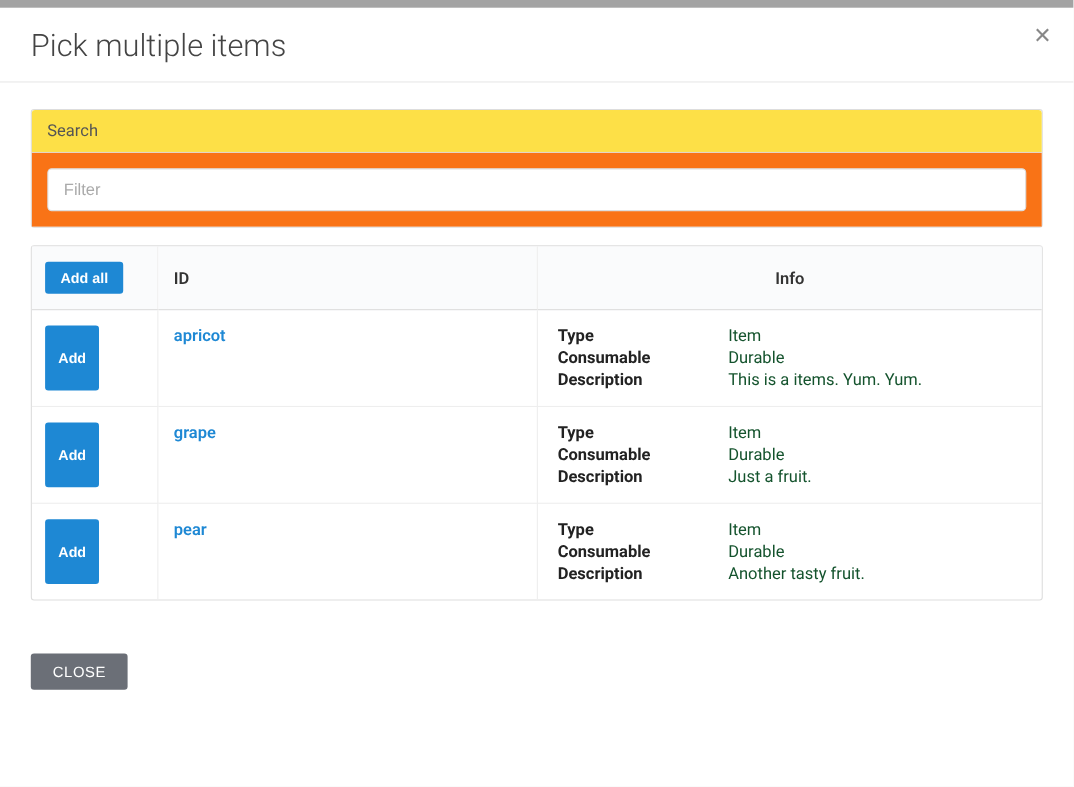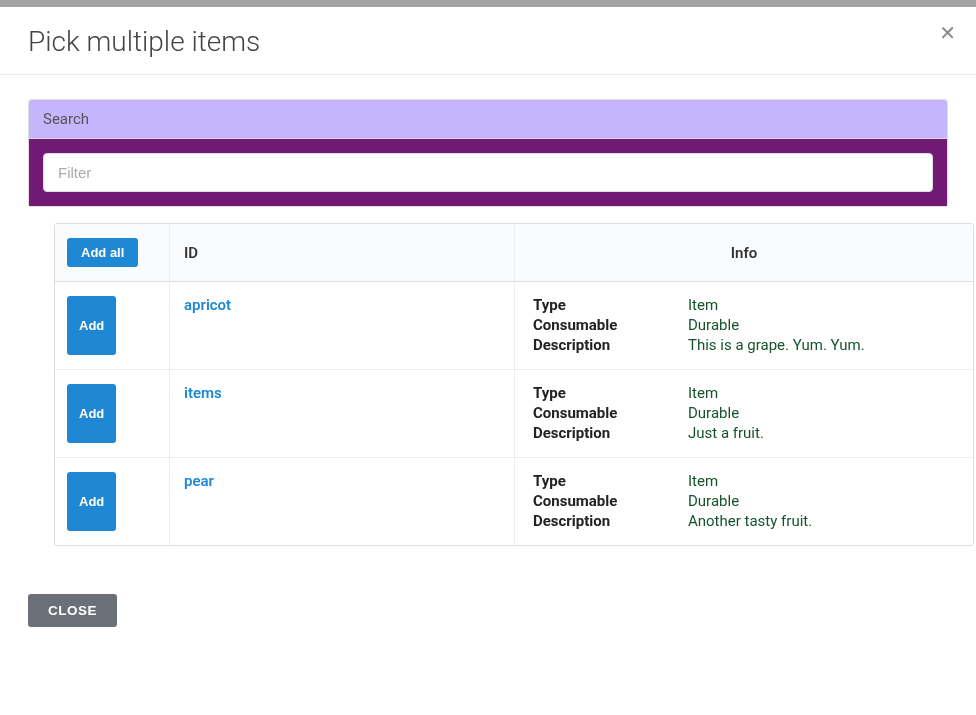--- a/index.html
+++ b/index.html
@@ -49,49 +49,48 @@
       flex: 1;
       padding: 24px 28px;
       overflow: auto;
     }
     .search-panel {
       border: 1px solid #ddd;
       border-radius: 3px;
       margin-bottom: 16px;
     }
     .search-panel-header {
-      background: #c4b5fd;
+      background: #fde047;
       color: #555;
       font-size: 15px;
       padding: 10px 14px;
       border-bottom: 1px solid #ddd;
       border-radius: 3px 3px 0 0;
     }
     .search-panel-body {
       padding: 14px;
-      background: #701a75;
+      background: #f97316;
     }
     .filter-input {
       width: 100%;
       padding: 10px 14px;
       font-size: 15px;
       border: 1px solid #ddd;
       border-radius: 4px;
       color: #555;
     }
     .filter-input::placeholder {
       color: #aaa;
     }
     .items-table {
       width: 100%;
       border: 1px solid #ddd;
       border-collapse: separate;
       border-spacing: 0;
       border-radius: 3px;
-      margin-left: 26px;
     }
     .items-table th {
       text-align: left;
       font-weight: 600;
       font-size: 15px;
       color: #333;
       background: #fafbfc;
       padding: 18px 14px;
       border-bottom: 1px solid #ddd;
       border-right: 1px solid #eee;
@@ -161,21 +160,21 @@
     .dialog-footer {
       padding: 18px 28px 18px 28px;
     }
     .btn-close {
       background: #6b6f77;
       color: #fff;
       border: none;
       border-radius: 3px;
       padding: 9px 20px;
       font-size: 13.5px;
-      font-weight: 700;
+      font-weight: 400;
       letter-spacing: 0.5px;
       cursor: pointer;
     }
   </style>
 </head>
 <body>
 
 <div class="dialog">
   <div class="dialog-header">
     <h1 class="dialog-title">Pick multiple items</h1>
@@ -209,30 +208,30 @@
           <td>
             <a class="item-link">apricot</a>
           </td>
           <td>
             <div class="info-grid">
               <div class="info-label">Type</div>
               <div class="info-value">Item</div>
               <div class="info-label">Consumable</div>
               <div class="info-value">Durable</div>
               <div class="info-label">Description</div>
-              <div class="info-value">This is a grape. Yum. Yum.</div>
+              <div class="info-value">This is a items. Yum. Yum.</div>
             </div>
           </td>
         </tr>
         <tr>
           <td>
             <button class="btn-blue small">Add</button>
           </td>
           <td>
-            <a class="item-link">items</a>
+            <a class="item-link">grape</a>
           </td>
           <td>
             <div class="info-grid">
               <div class="info-label">Type</div>
               <div class="info-value">Item</div>
               <div class="info-label">Consumable</div>
               <div class="info-value">Durable</div>
               <div class="info-label">Description</div>
               <div class="info-value">Just a fruit.</div>
             </div>

